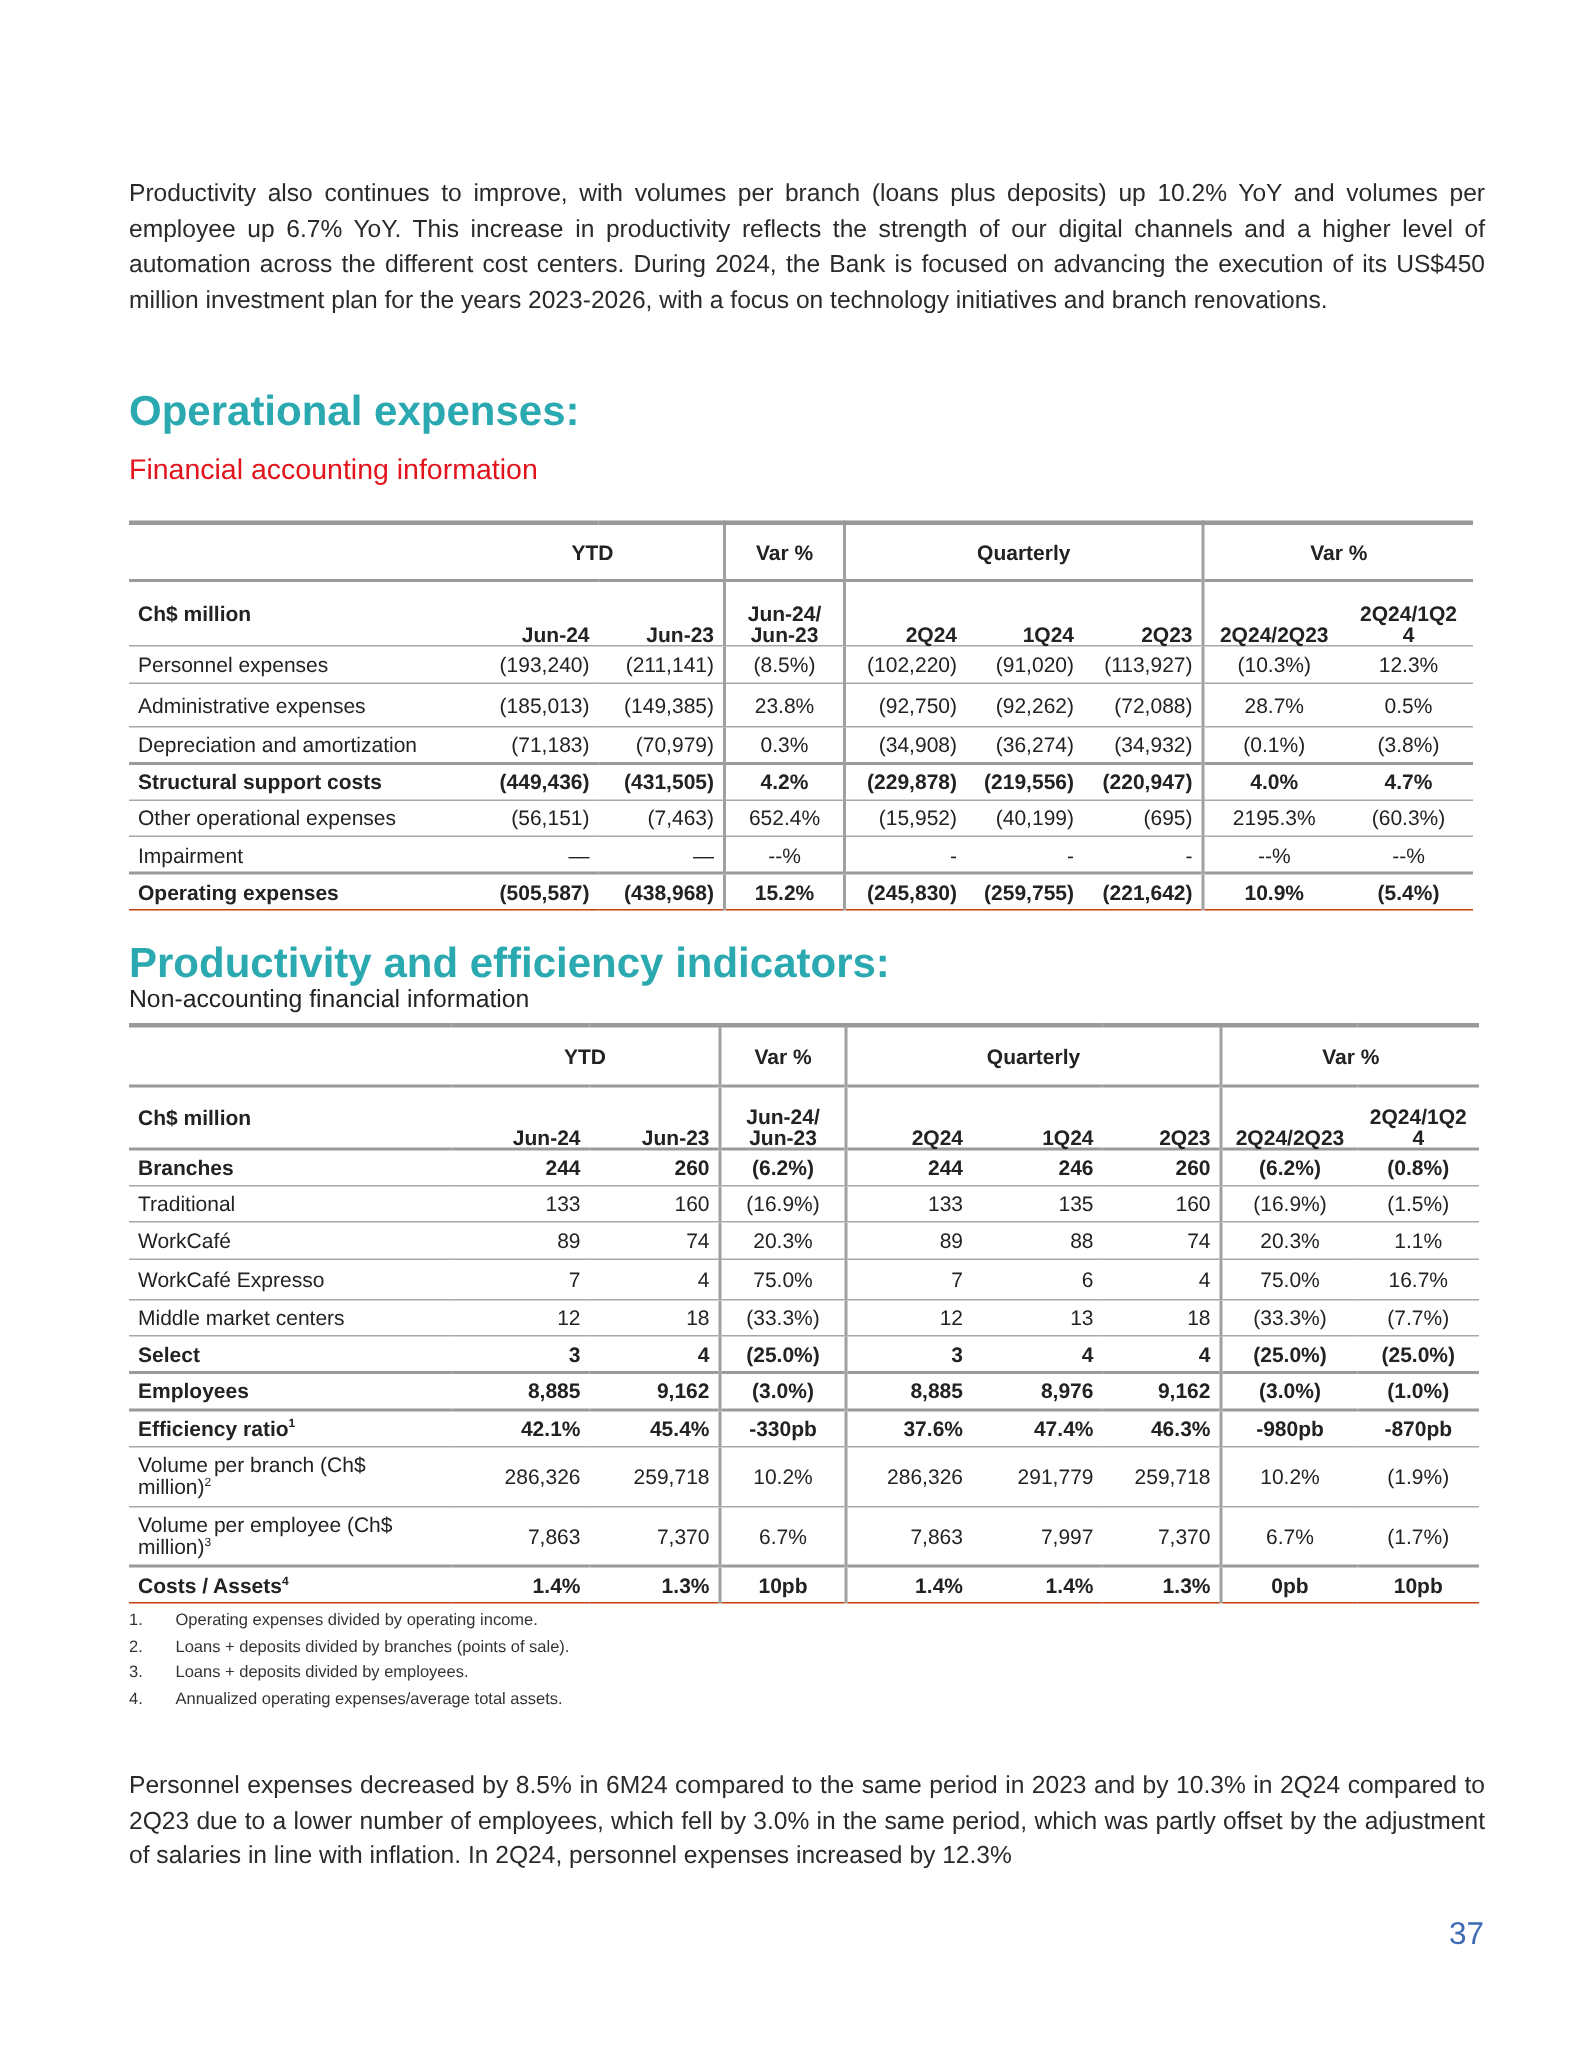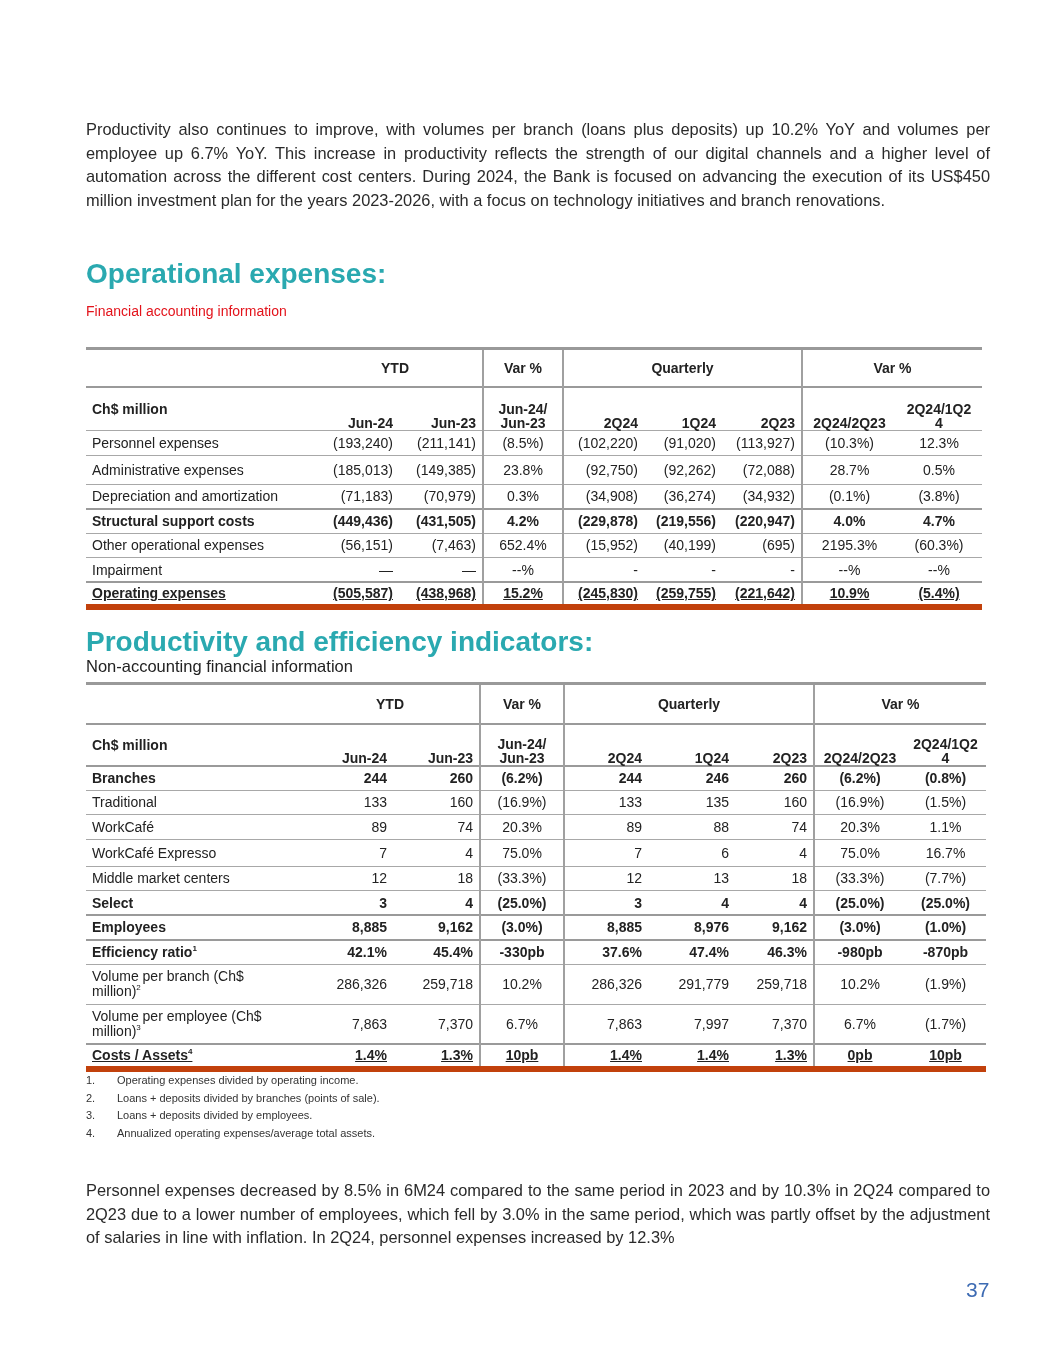--- a/index.html
+++ b/index.html
@@ -6,31 +6,31 @@
   html, body { width: 1055px; height: 1365px; background: #ffffff; }
   body { font-family: "Liberation Sans", "DejaVu Sans", sans-serif; color: #222; position: relative; }
   .para {
     position: absolute; left: 86px; width: 904px;
     font-size: 16.4px; line-height: 23.5px; text-align: justify; color: #2a2a2a;
     text-align-last: left;
   }
   .h2 {
     position: absolute; left: 86px; font-size: 28px; font-weight: bold; color: #2aa9b0;
   }
-  .sub-red { position: absolute; left: 86px; font-size: 14px; color: #e3131b; }
+  .sub-red { position: absolute; left: 86px; font-size: 19px; color: #e3131b; }
   .sub-black { position: absolute; left: 86px; font-size: 16.5px; color: #222; }
   table.fin {
     position: absolute; left: 86px; border-collapse: collapse; font-size: 14px; color: #222;
   }
   table.fin td, table.fin th { padding: 0 6px; white-space: nowrap; }
   table.fin th { font-weight: bold; }
   .top-rule { border-top: 3px solid #999; }
   .rule { border-top: 2px solid #9a9a9a; }
   .rule-thin { border-top: 1.5px solid #a8a8a8; }
-  .bottom-rule { border-bottom: 6px solid #c2410c; text-decoration: underline; }
+  .bottom-rule { border-bottom: 1px solid #c2410c; }
   .vsep { border-left: 2px solid #a0a0a0; }
   .num { text-align: right; }
   .ctr { text-align: center; }
   .lbl { text-align: left; }
   .bold td { font-weight: bold; }
   .hdr-row th { vertical-align: bottom; padding-bottom: 3px; line-height: 14px; }
   .hdr-row th.lbl { vertical-align: middle; }
   sup { font-size: 8px; vertical-align: super; line-height: 0; }
   .footnotes { position: absolute; left: 86px; top: 1072px; font-size: 11px; color: #333; line-height: 17.5px; }
   .footnotes .fn { display: flex; }

